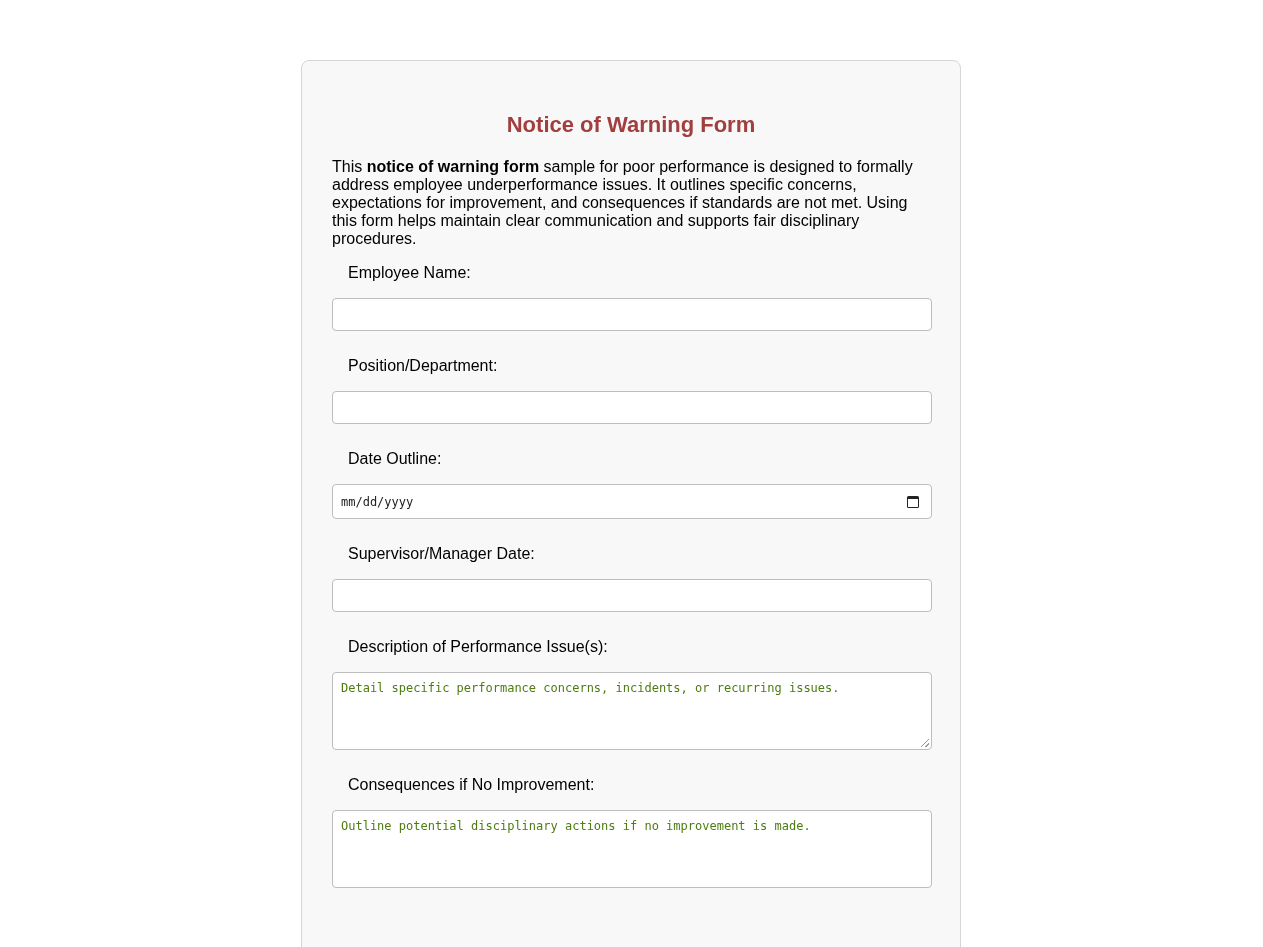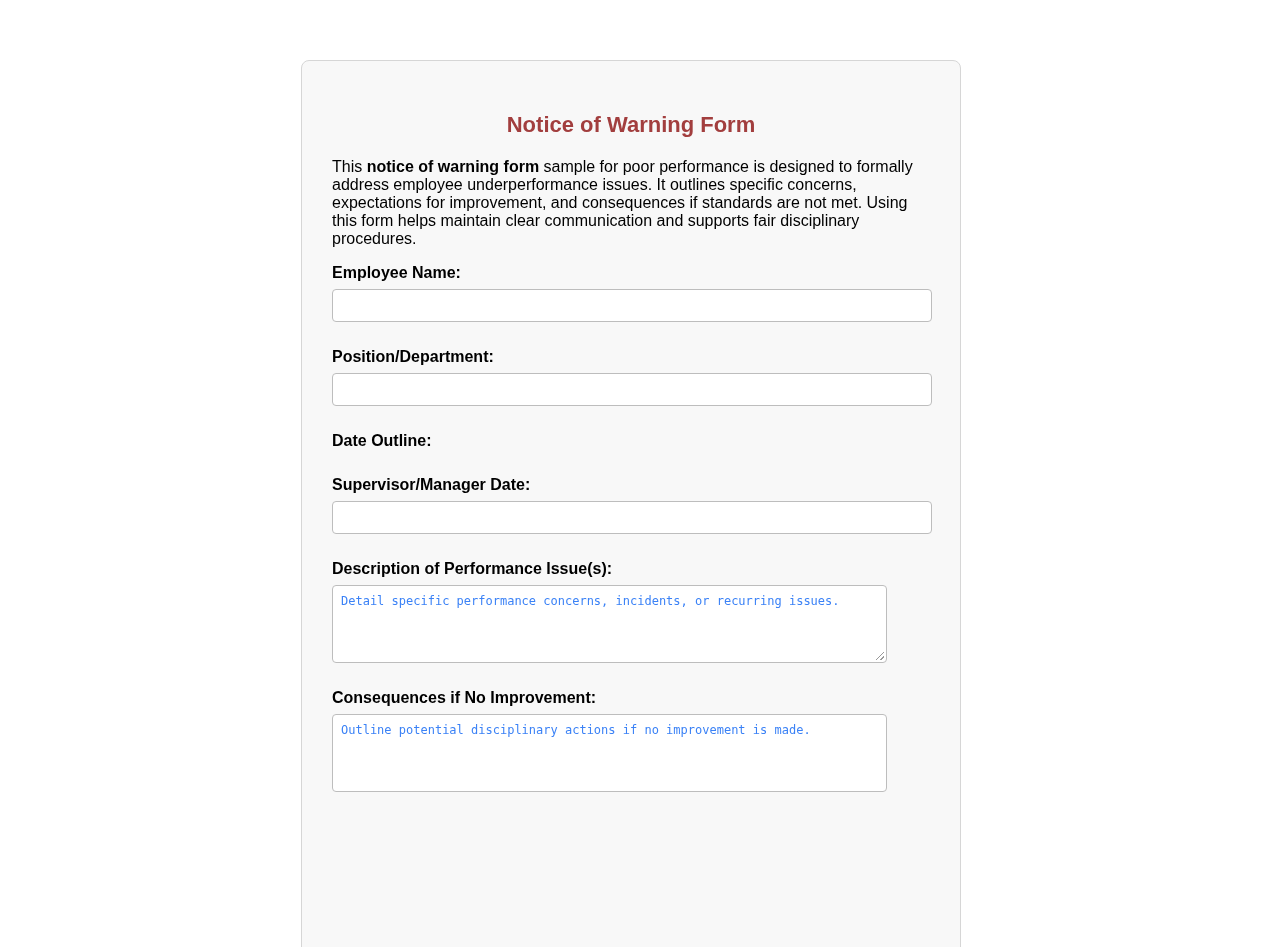--- a/index.html
+++ b/index.html
@@ -39,23 +39,23 @@
     margin: 19px 0 11px 0;
     font-size: 16px;
     line-height: 18px;
     width: 600px;
   }
   .intro b { font-weight: bold; }
   .field { margin-top: 0; }
   .label {
     display: block;
     font-size: 16px;
-    font-weight: bold;
+    font-weight: normal;
     line-height: 18px;
-    margin: 0;
+    margin: 16px;
   }
   .input {
     display: block;
     box-sizing: border-box;
     width: 600px;
     height: 33px;
     margin-top: 7px;
     border: 1px solid #bdbdbd;
     border-radius: 4px;
     background: #fff;
@@ -78,30 +78,30 @@
     height: 12px;
     border: 1.5px solid #222;
     border-top-width: 3px;
     border-radius: 1.5px;
     box-sizing: border-box;
     margin-right: 4px;
   }
   .textarea {
     display: block;
     box-sizing: border-box;
-    width: 555px;
+    width: 600px;
     height: 78px;
     margin-top: 7px;
     border: 1px solid #bdbdbd;
     border-radius: 4px;
     background: #fff;
     padding: 8px 8px;
     font-family: "DejaVu Sans Mono", monospace;
     font-size: 12px;
-    color: #3b82f6;
+    color: #4d7c0f;
     position: relative;
   }
   .resize-grip {
     position: absolute;
     right: 2px;
     bottom: 2px;
     width: 8px;
     height: 8px;
     background:
       linear-gradient(135deg, transparent 45%, #999 45%, #999 55%, transparent 55%),
@@ -123,20 +123,24 @@
     <input class="input" type="text" value="" style="">
   </div>
 
   <div class="field" style="margin-top:26px">
     <label class="label">Position/Department:</label>
     <input class="input" type="text" value="" style="">
   </div>
 
   <div class="field" style="margin-top:26px">
     <label class="label">Date Outline:</label>
+    <div class="input date-input">
+      <span>mm/dd/yyyy</span>
+      <span class="cal-icon"></span>
+    </div>
   </div>
 
   <div class="field" style="margin-top:26px">
     <label class="label">Supervisor/Manager Date:</label>
     <input class="input" type="text" value="" style="">
   </div>
 
   <div class="field" style="margin-top:26px">
     <label class="label">Description of Performance Issue(s):</label>
     <div class="textarea">

